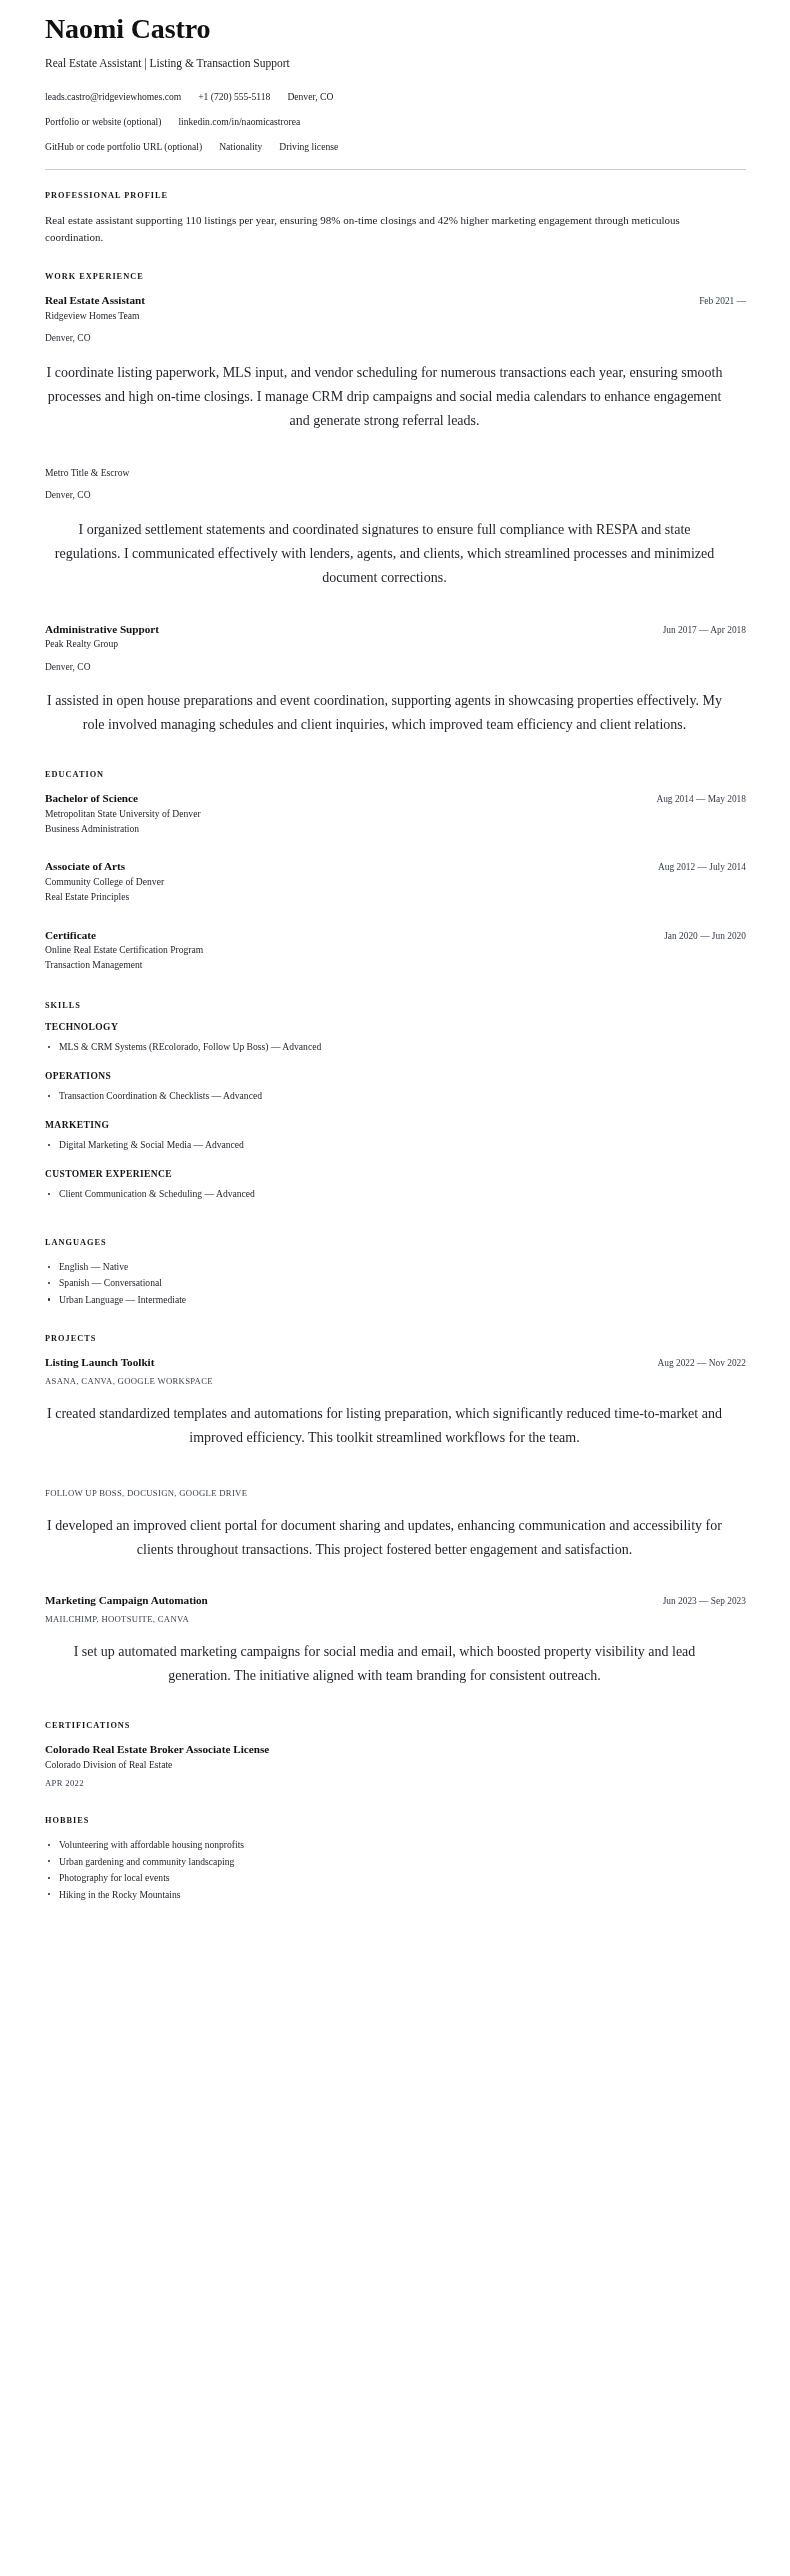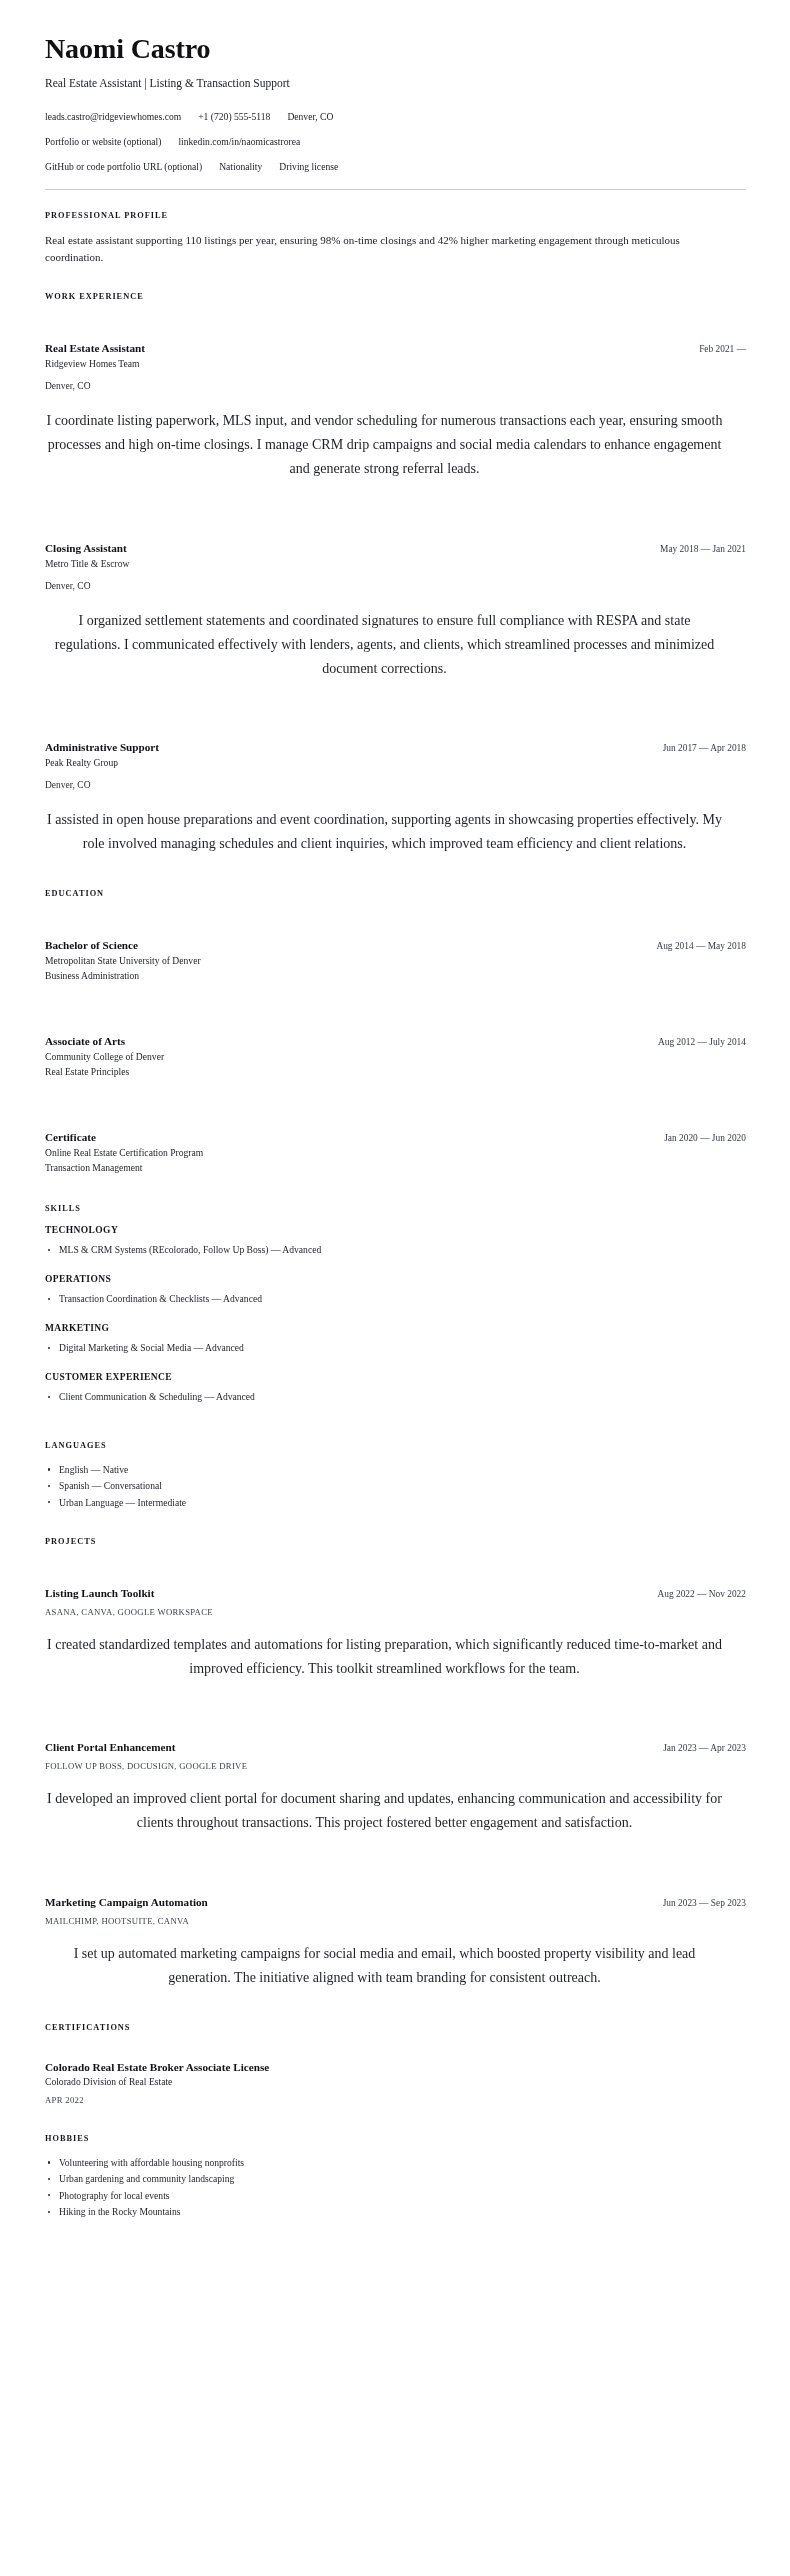--- a/index.html
+++ b/index.html
@@ -9,21 +9,21 @@
   }
   body {
     font-family: "Liberation Serif", "DejaVu Serif", serif;
     color: #1b1b1f;
     -webkit-font-smoothing: antialiased;
   }
   .page {
     width: 791px;
     min-height: 2576px;
     background: #ffffff;
-    padding: 34px 45px 26px 45px;
+    padding: 14px 45px 26px 45px;
   }
   .sheet { width: 701px; }
 
   
   .name {
     font-size: 28px;
     font-weight: 700;
     letter-spacing: -0.1px;
     line-height: 1.06;
     color: #111114;
@@ -79,21 +79,20 @@
     display: flex;
     justify-content: space-between;
     align-items: baseline;
     width: 701px;
   }
   .entry-title {
     font-size: 11.2px;
     font-weight: 700;
     color: #101216;
     line-height: 1.32;
-    margin-top: 28px;
   }
   .entry-dates {
     font-size: 9.4px;
     color: #333b4a;
     white-space: nowrap;
     text-align: right;
     padding-left: 13px;
   }
   .entry-org {
     font-size: 9.6px;
@@ -204,24 +203,20 @@
           <span class="entry-title">Real Estate Assistant</span>
           <span class="entry-dates">Feb 2021 —</span>
         </div>
         <div class="entry-org">Ridgeview Homes Team</div>
         <div class="entry-loc">Denver, CO</div>
         <p class="entry-desc">I coordinate listing paperwork, MLS input, and vendor scheduling for numerous transactions each year, ensuring smooth processes and high on-time closings. I manage CRM drip campaigns and social media calendars to enhance engagement and generate strong referral leads.</p>
       </div>
       <div class="entry-spacer-lg"></div>
 
       <div class="entry">
-        <div class="entry-head">
-          <span class="entry-title">Closing Assistant</span>
-          <span class="entry-dates">May 2018 — Jan 2021</span>
-        </div>
         <div class="entry-org">Metro Title &amp; Escrow</div>
         <div class="entry-loc">Denver, CO</div>
         <p class="entry-desc">I organized settlement statements and coordinated signatures to ensure full compliance with RESPA and state regulations. I communicated effectively with lenders, agents, and clients, which streamlined processes and minimized document corrections.</p>
       </div>
       <div class="entry-spacer-lg"></div>
 
       <div class="entry">
         <div class="entry-head">
           <span class="entry-title">Administrative Support</span>
           <span class="entry-dates">Jun 2017 — Apr 2018</span>
@@ -321,24 +316,20 @@
         <div class="entry-head">
           <span class="entry-title">Listing Launch Toolkit</span>
           <span class="entry-dates">Aug 2022 — Nov 2022</span>
         </div>
         <div class="entry-stack">ASANA, CANVA, GOOGLE WORKSPACE</div>
         <p class="entry-desc">I created standardized templates and automations for listing preparation, which significantly reduced time-to-market and improved efficiency. This toolkit streamlined workflows for the team.</p>
       </div>
       <div class="entry-spacer-lg"></div>
 
       <div class="entry">
-        <div class="entry-head">
-          <span class="entry-title">Client Portal Enhancement</span>
-          <span class="entry-dates">Jan 2023 — Apr 2023</span>
-        </div>
         <div class="entry-stack">FOLLOW UP BOSS, DOCUSIGN, GOOGLE DRIVE</div>
         <p class="entry-desc">I developed an improved client portal for document sharing and updates, enhancing communication and accessibility for clients throughout transactions. This project fostered better engagement and satisfaction.</p>
       </div>
       <div class="entry-spacer-lg"></div>
 
       <div class="entry">
         <div class="entry-head">
           <span class="entry-title">Marketing Campaign Automation</span>
           <span class="entry-dates">Jun 2023 — Sep 2023</span>
         </div>

